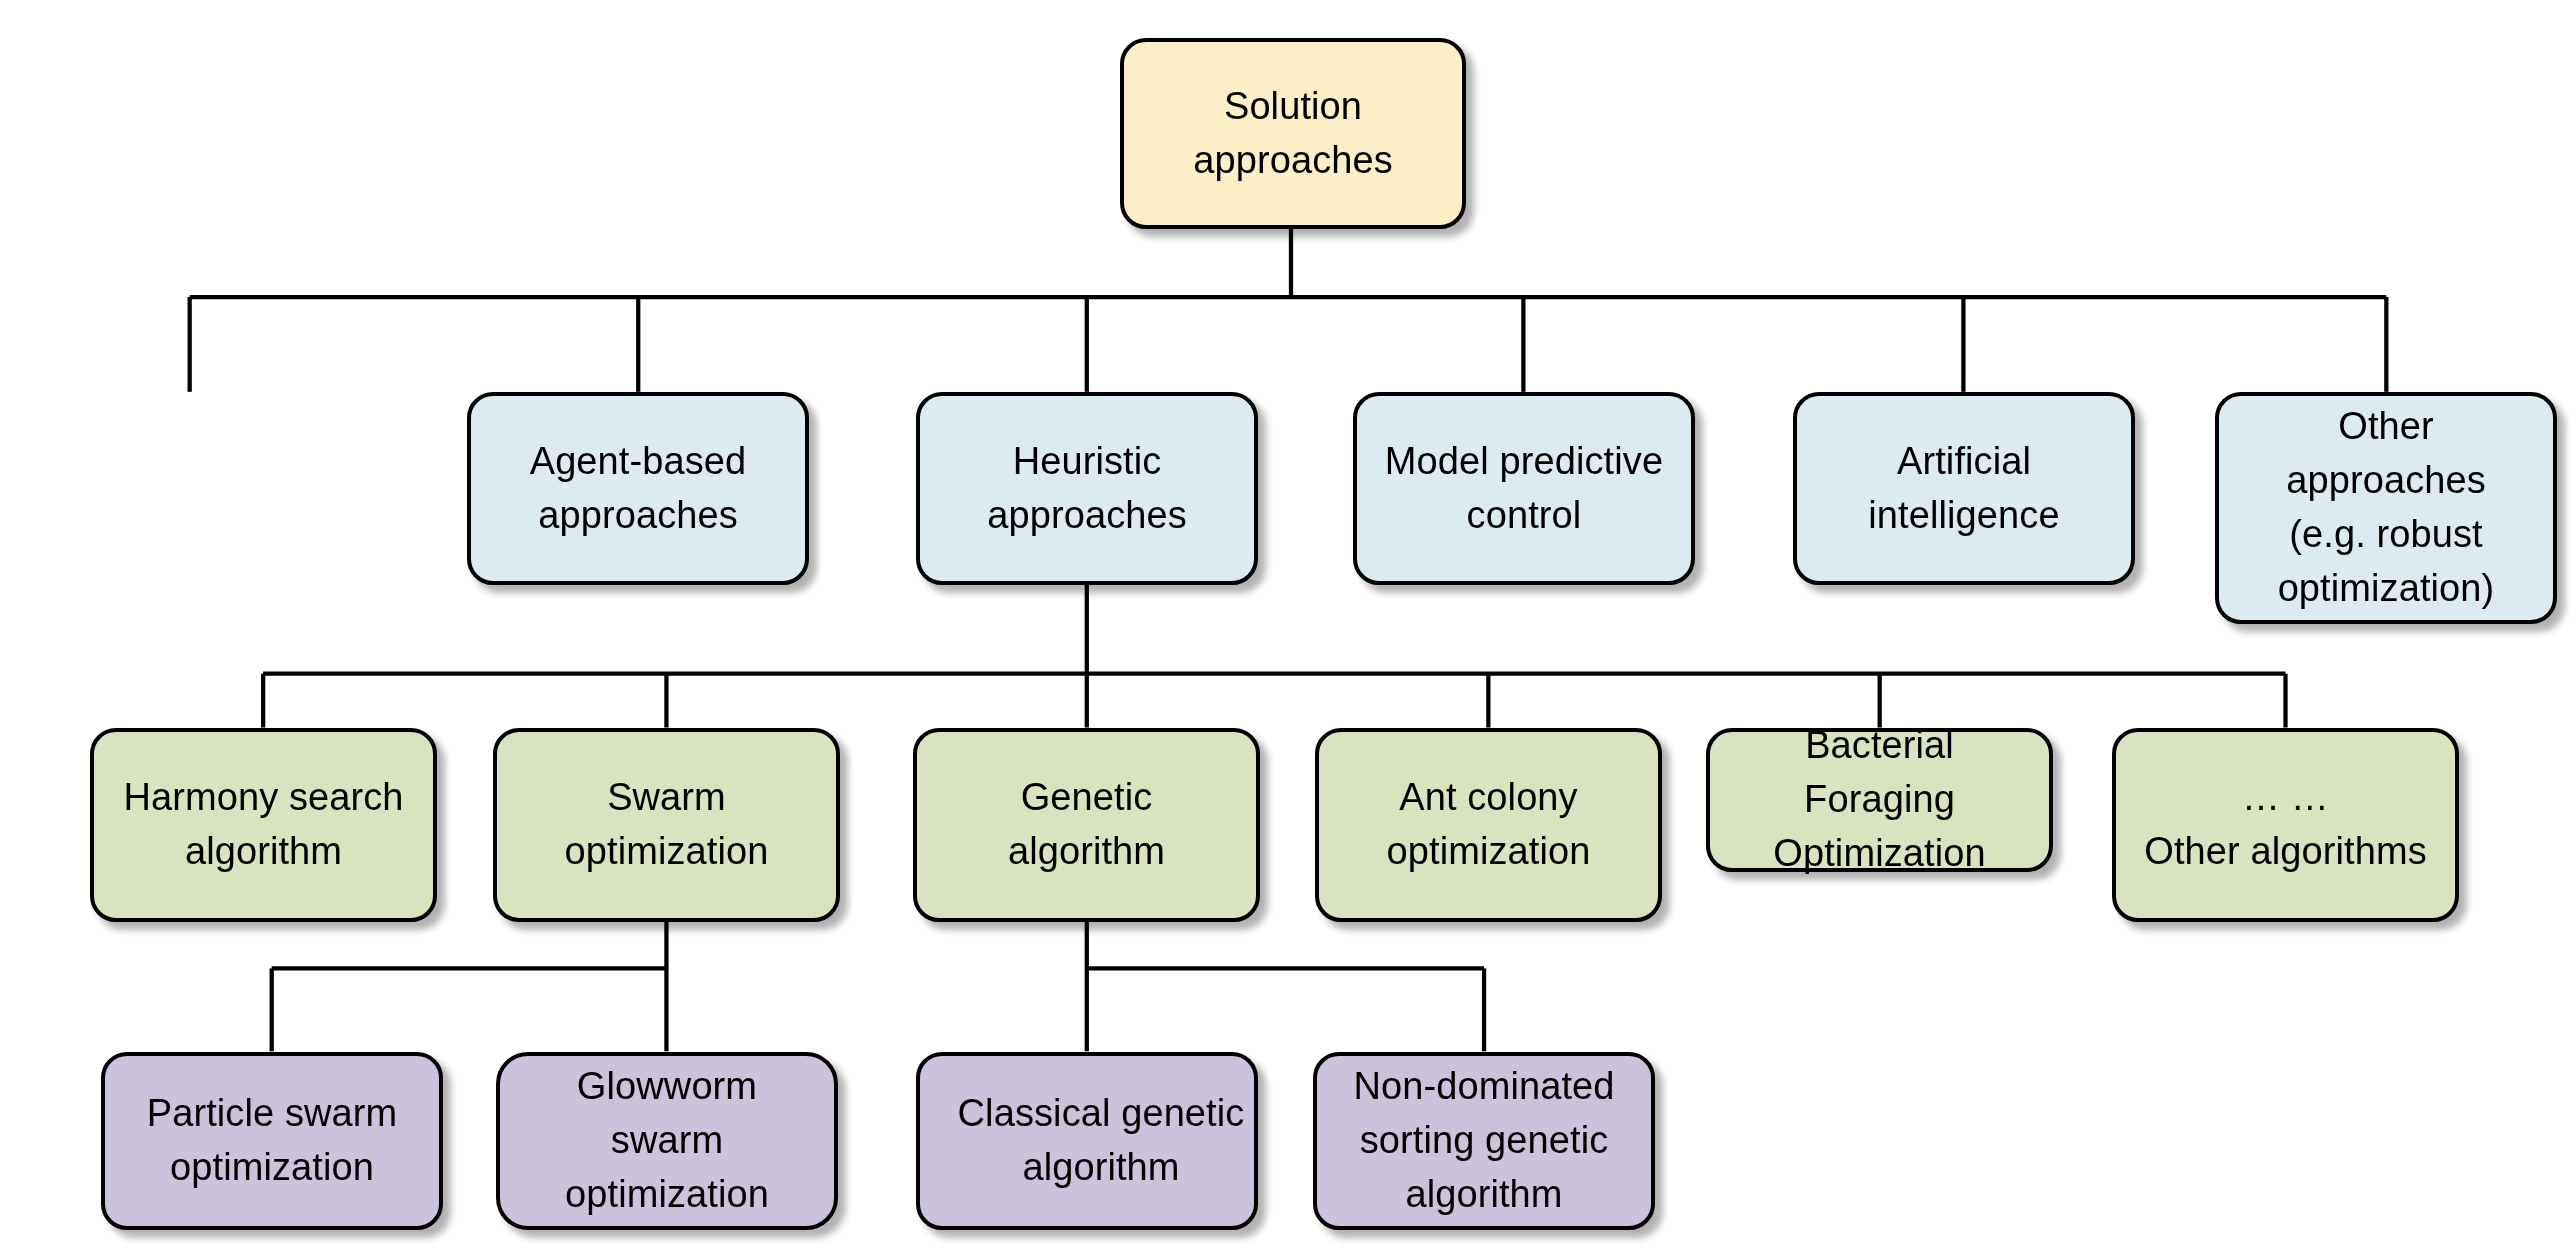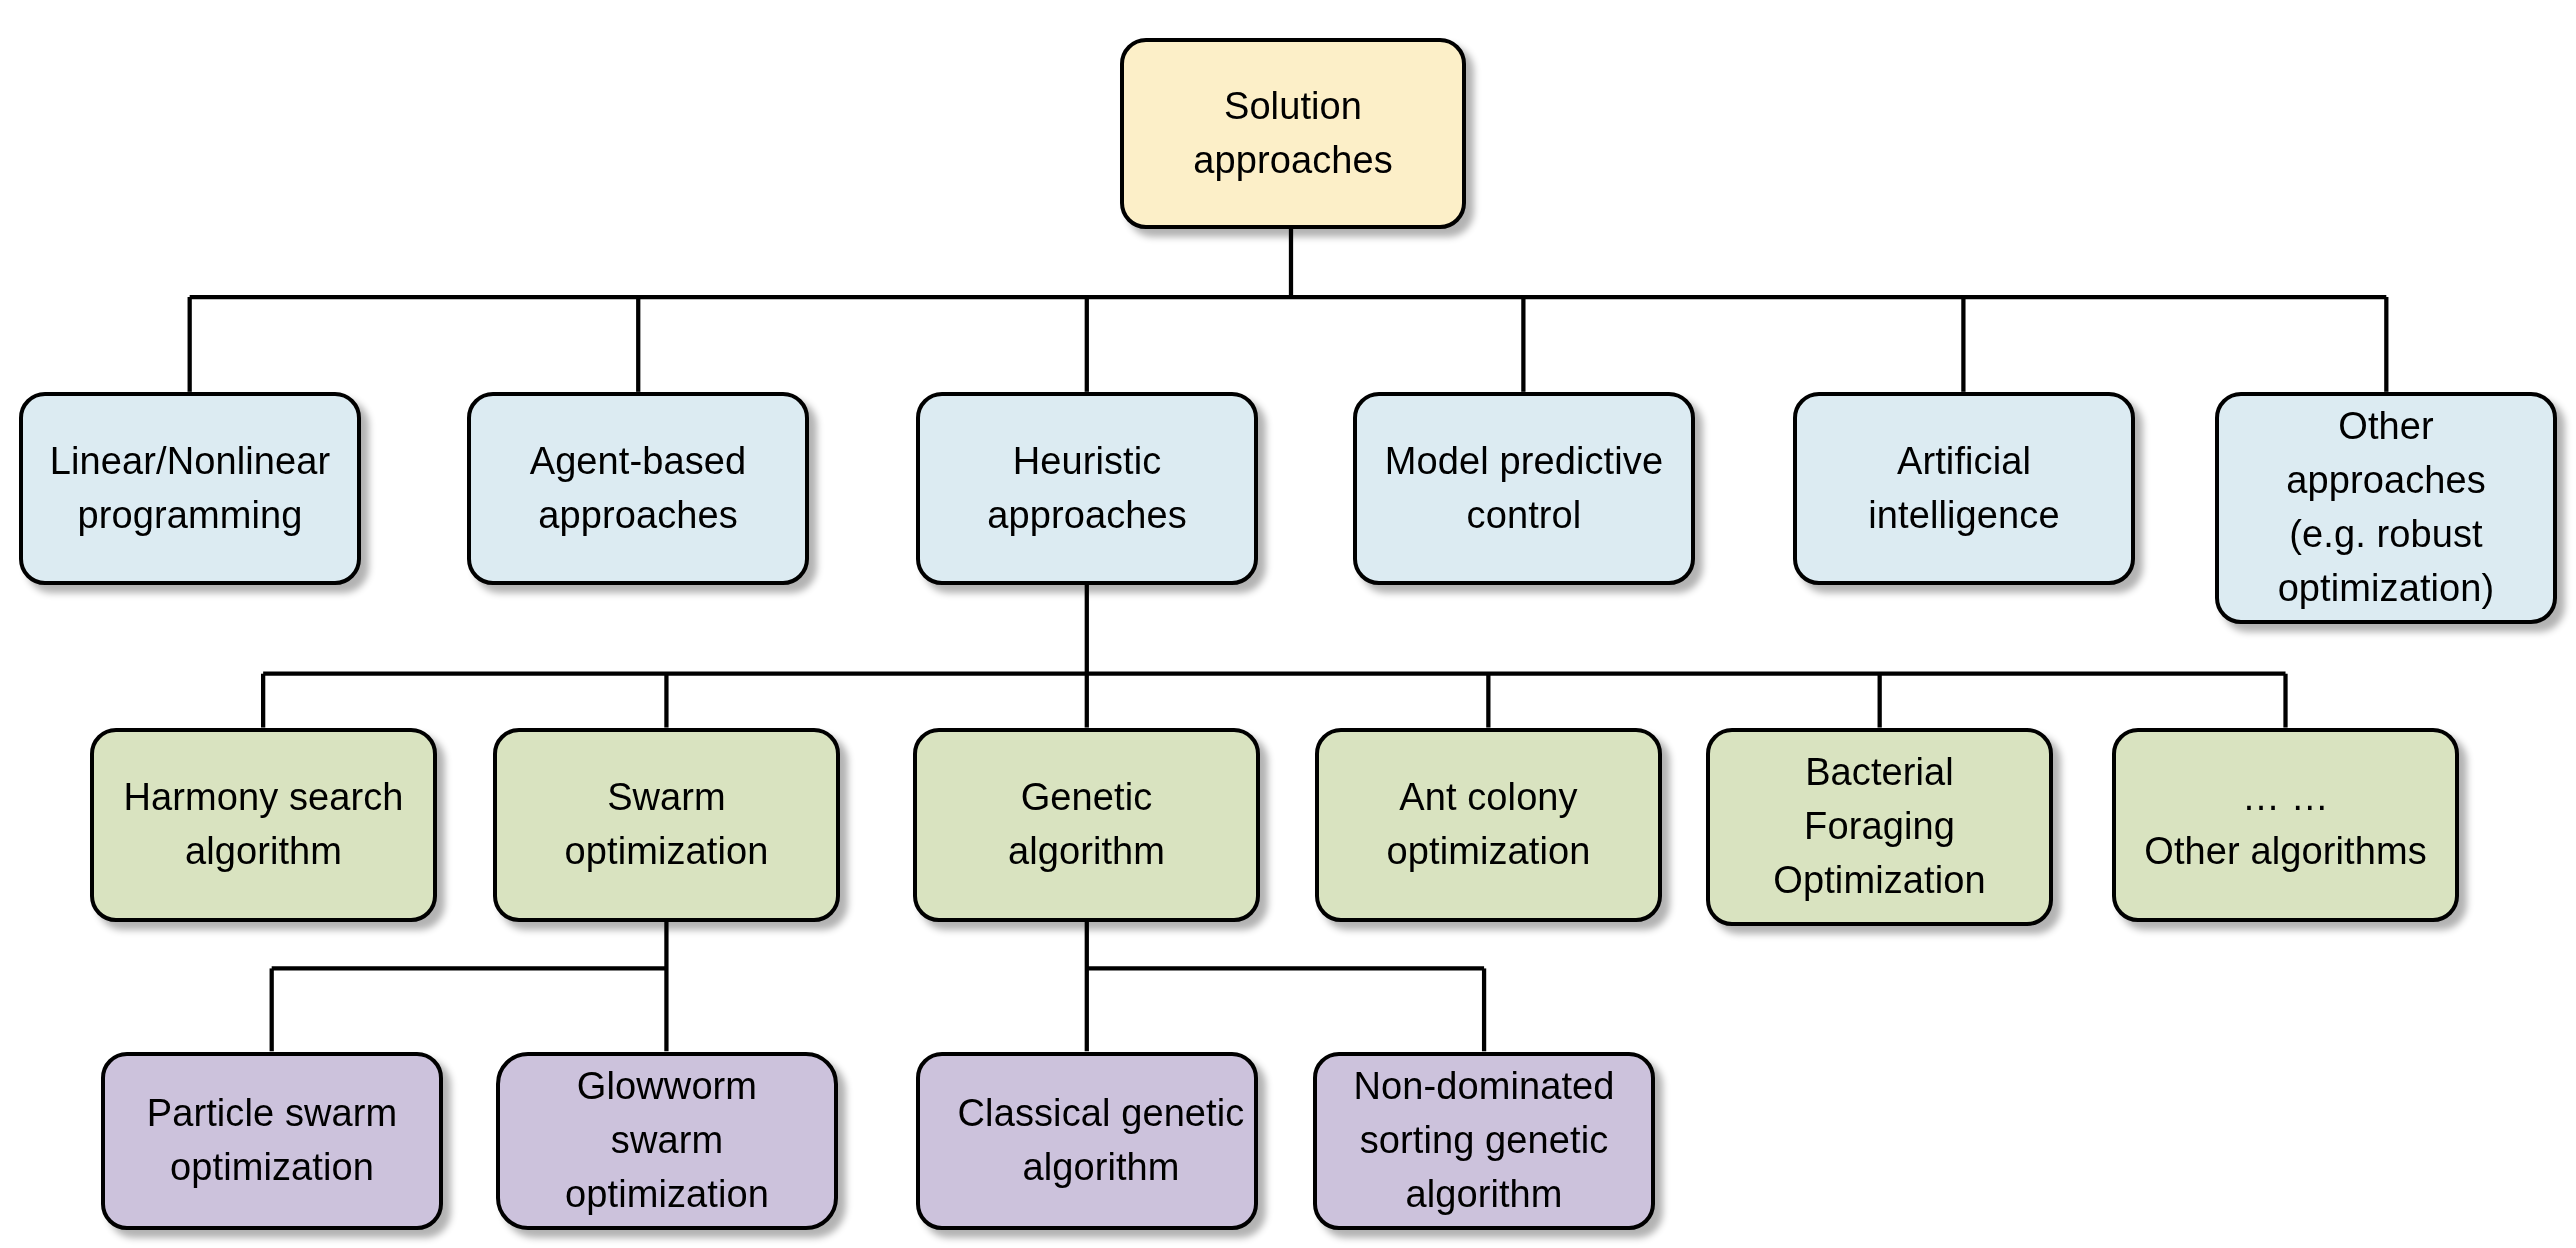--- a/index.html
+++ b/index.html
@@ -94,24 +94,20 @@
       <path d="M 1737 1122 L 1737 1219"></path>
 
     </g>
   </svg>
 
   <div class="node lvl-root" style="left:1120px; top:28px; width:346px; height:191px;">
     <span class="label">Solution
 approaches</span>
   </div>
 
-  <div class="node lvl-2" style="left:19px; top:382px; width:342px; height:193px;">
-    <span class="label">Linear/Nonlinear
-programming</span>
-  </div>
 
   <div class="node lvl-2" style="left:467px; top:382px; width:342px; height:193px;">
     <span class="label">Agent-based
 approaches</span>
   </div>
 
   <div class="node lvl-2" style="left:916px; top:382px; width:342px; height:193px;">
     <span class="label">Heuristic
 approaches</span>
   </div>
@@ -146,21 +142,21 @@
   <div class="node lvl-3" style="left:913px; top:718px; width:347px; height:194px;">
     <span class="label">Genetic
 algorithm</span>
   </div>
 
   <div class="node lvl-3" style="left:1315px; top:718px; width:347px; height:194px;">
     <span class="label">Ant colony
 optimization</span>
   </div>
 
-  <div class="node lvl-3" style="left:1706px; top:718px; width:347px; height:198px;">
+  <div class="node lvl-3" style="left:1706px; top:718px; width:347px; height:144px;">
     <span class="label">Bacterial
 Foraging
 Optimization</span>
   </div>
 
   <div class="node lvl-3" style="left:2112px; top:718px; width:347px; height:194px;">
     <span class="label">… …
 Other algorithms</span>
   </div>
 

